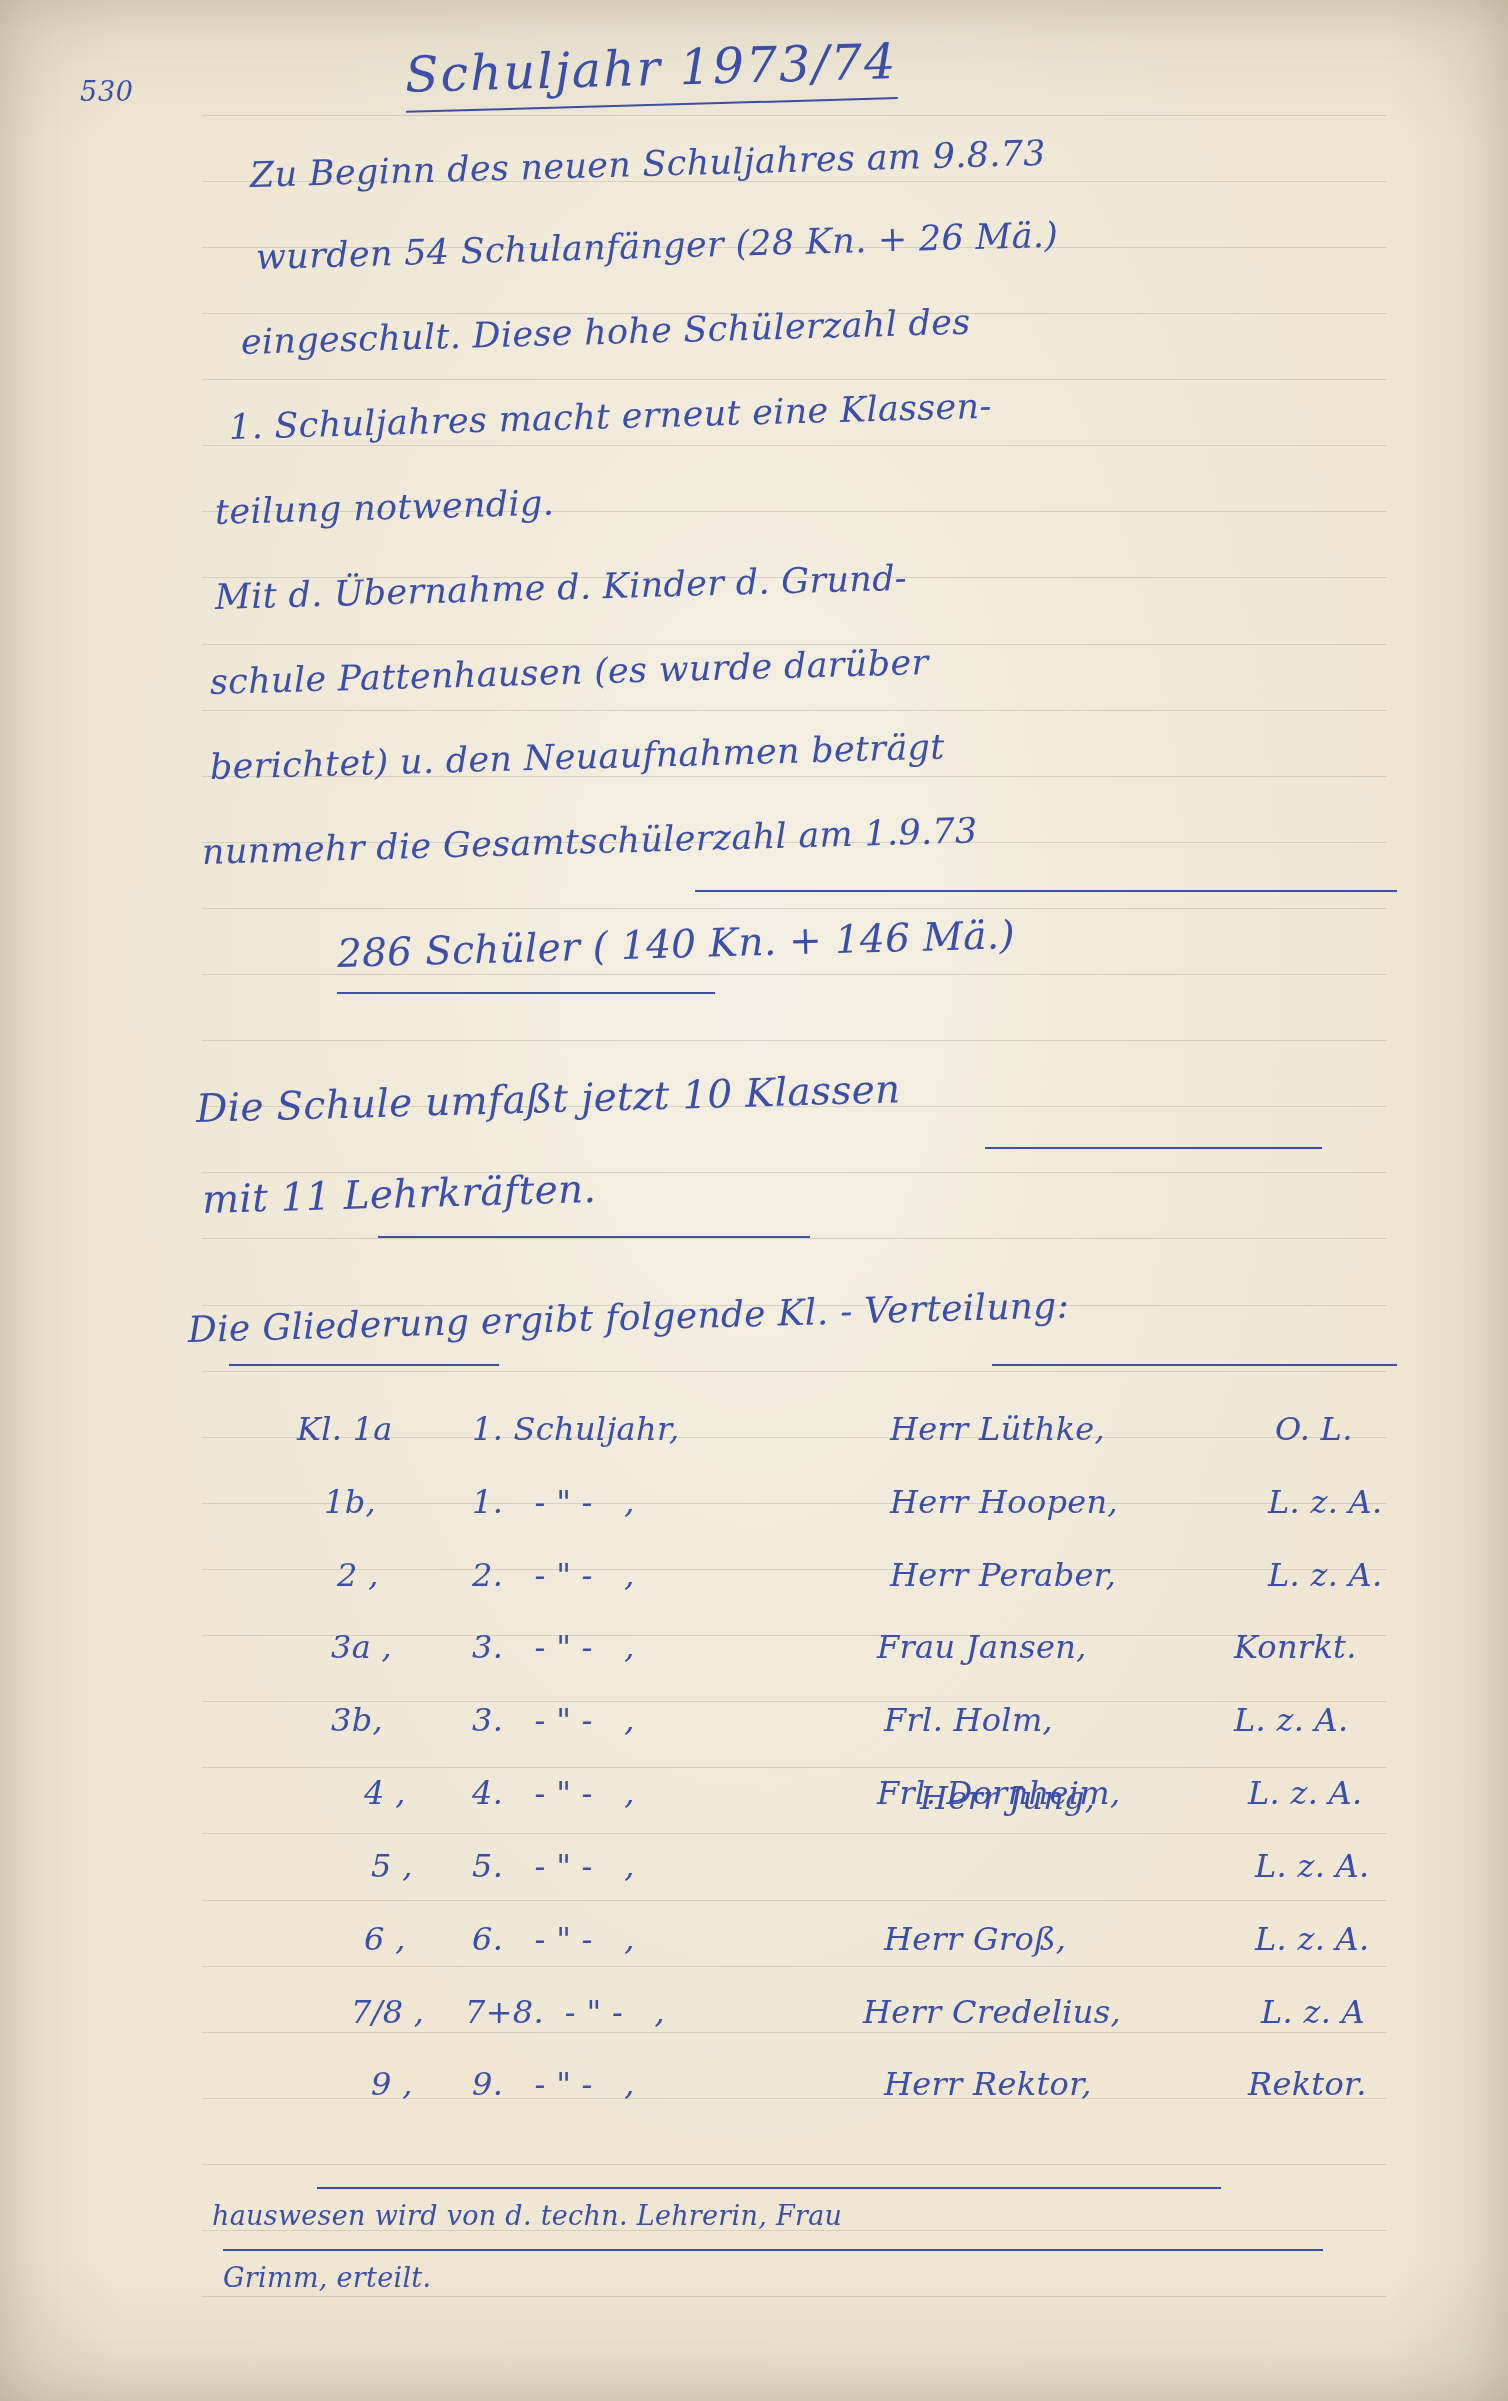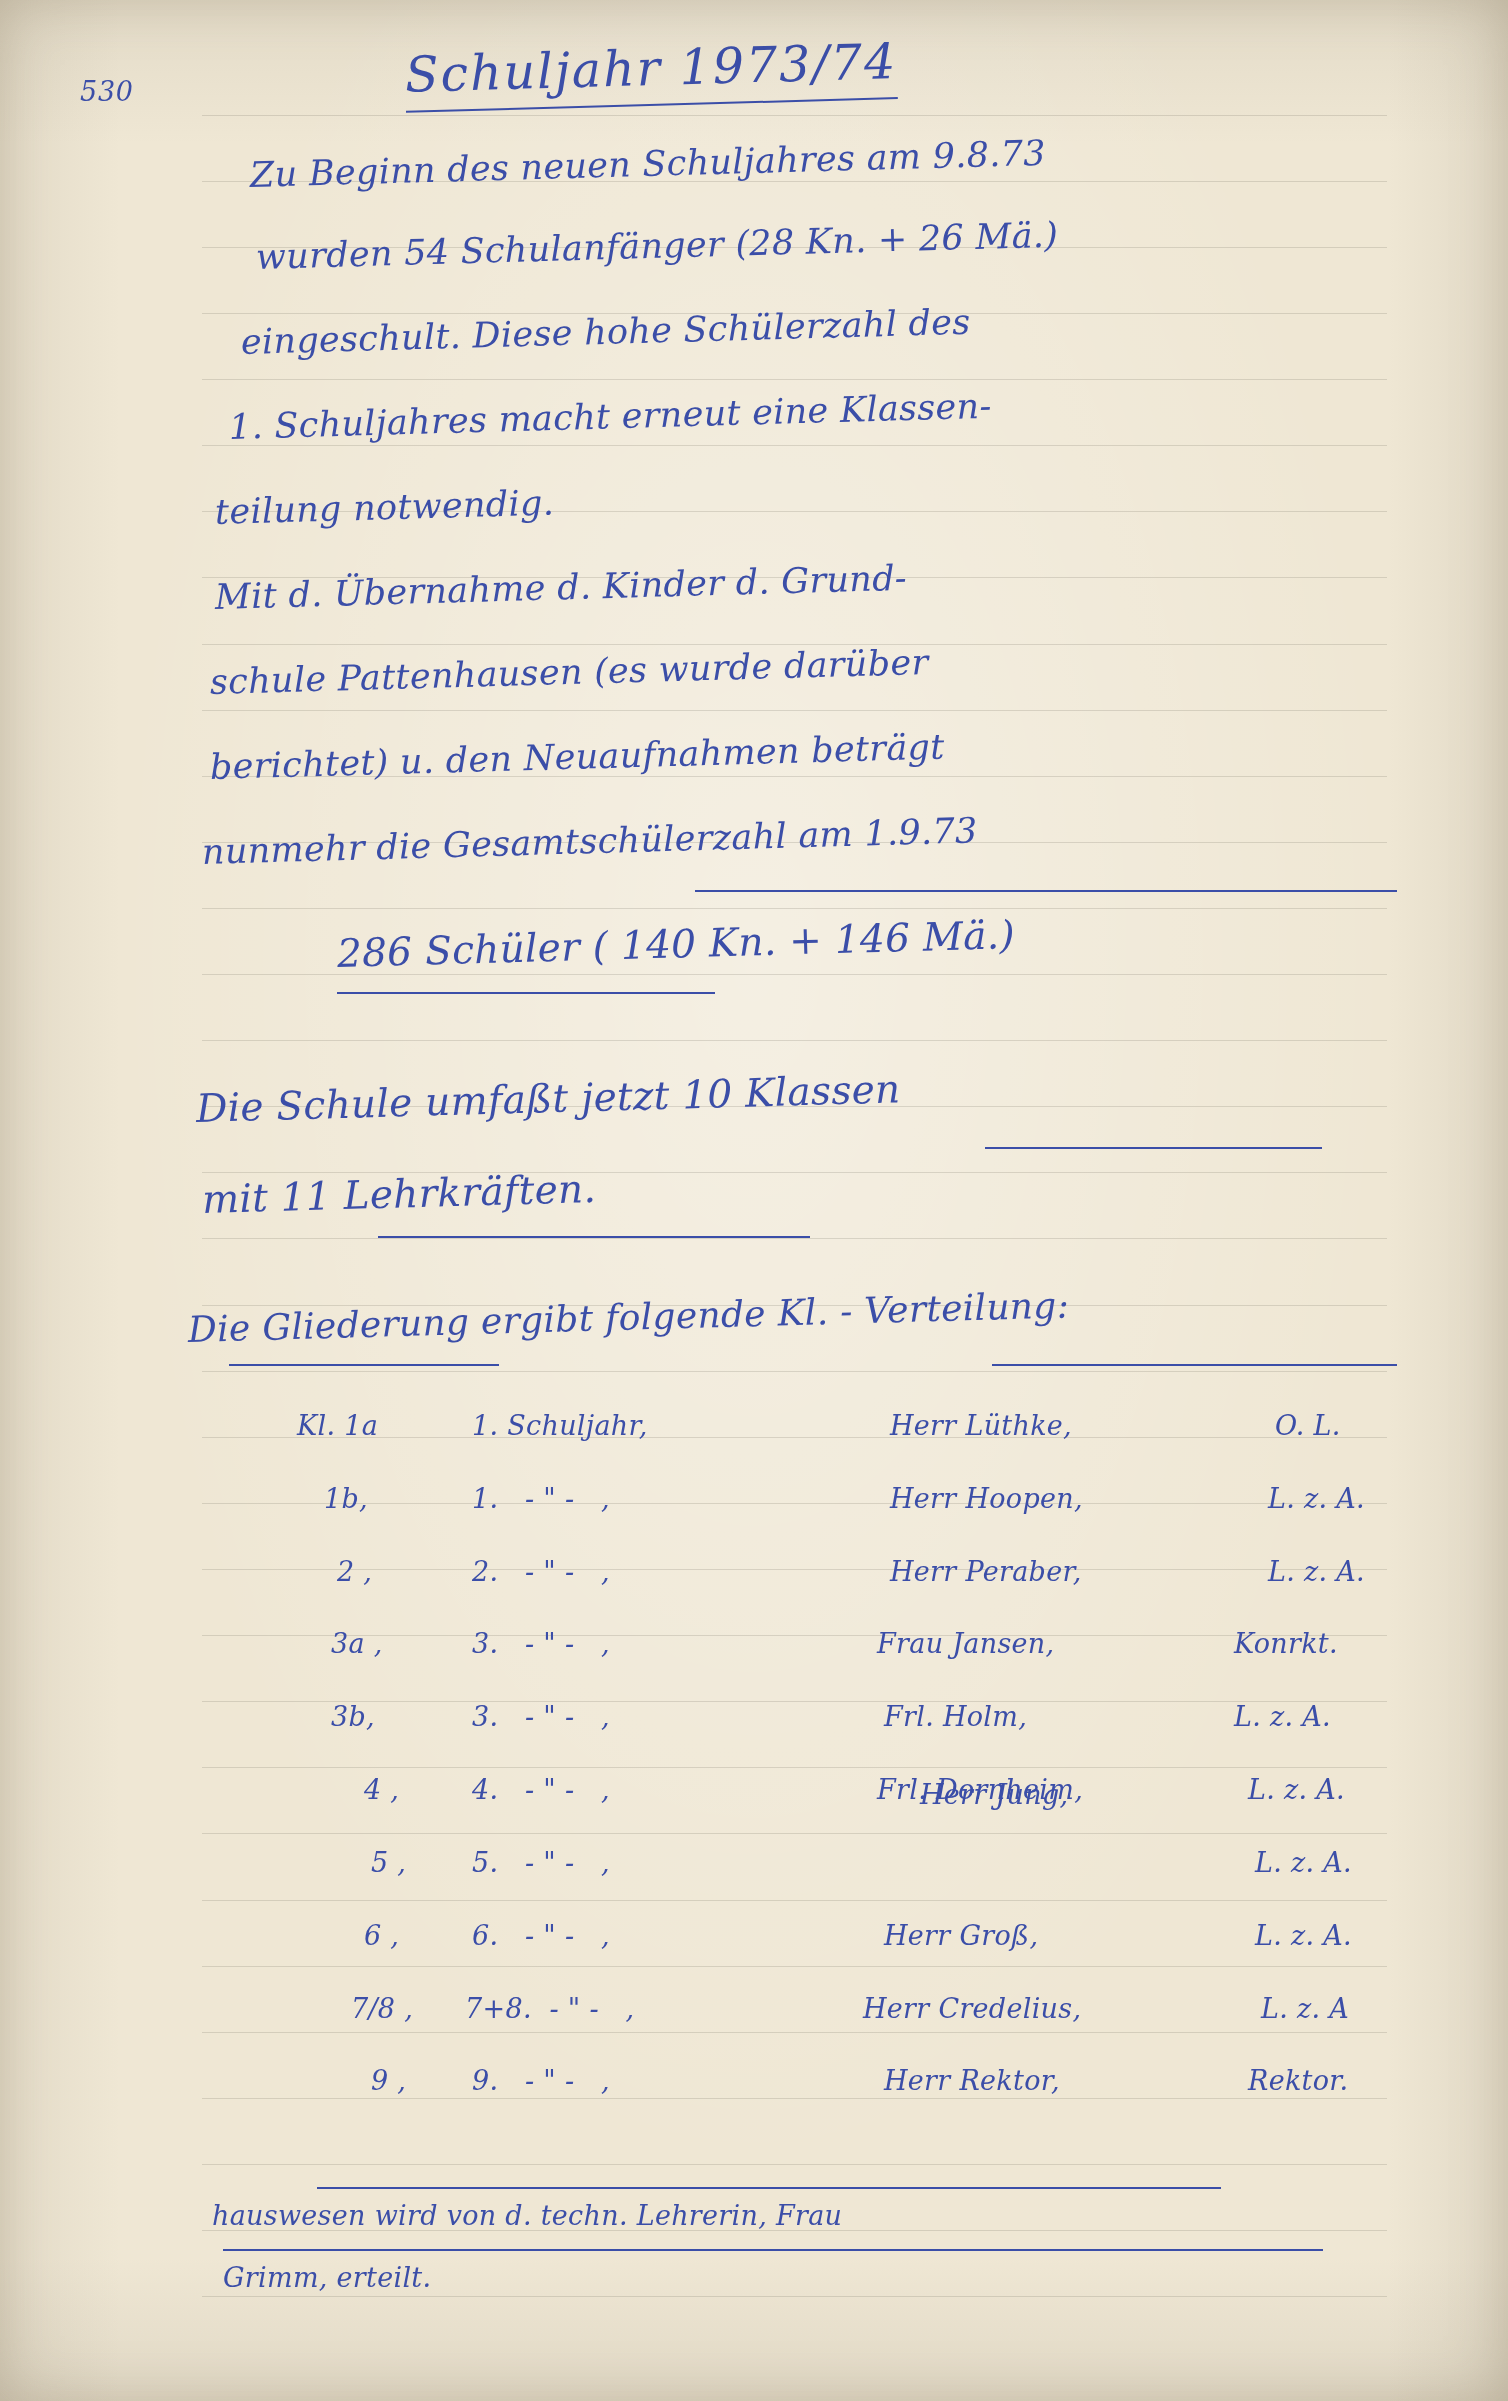--- a/index.html
+++ b/index.html
@@ -77,21 +77,21 @@
     font-family: "DejaVu Serif", serif;
     letter-spacing: 2px;
     border-bottom: 2.7px solid #3b4ea8;
     padding-bottom: 6.7px;
   }
   .body-line {
     font-size: 35px;
     font-family: "DejaVu Serif", serif;
   }
   .list-line {
-    font-size: 27px;
+    font-size: 32px;
     font-family: "DejaVu Serif", serif;
     font-style: italic;
   }
   .small-line {
     font-size: 27px;
     font-family: "DejaVu Serif", serif;
   }
   .underline-seg {
     position: absolute;
     height: 2px;

